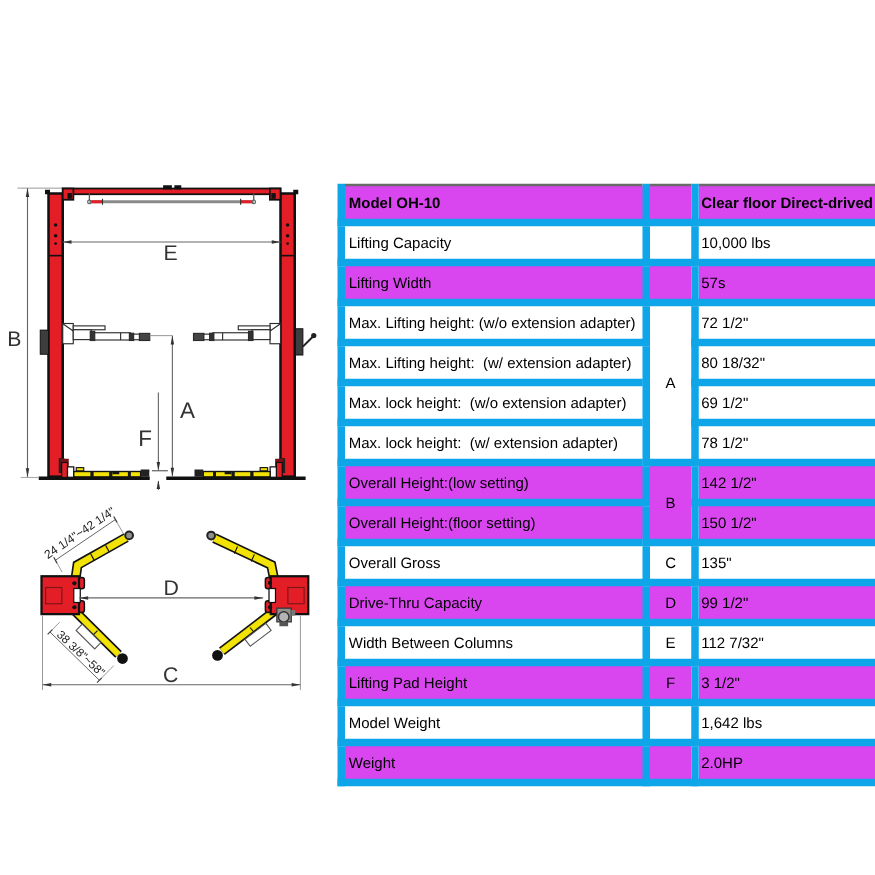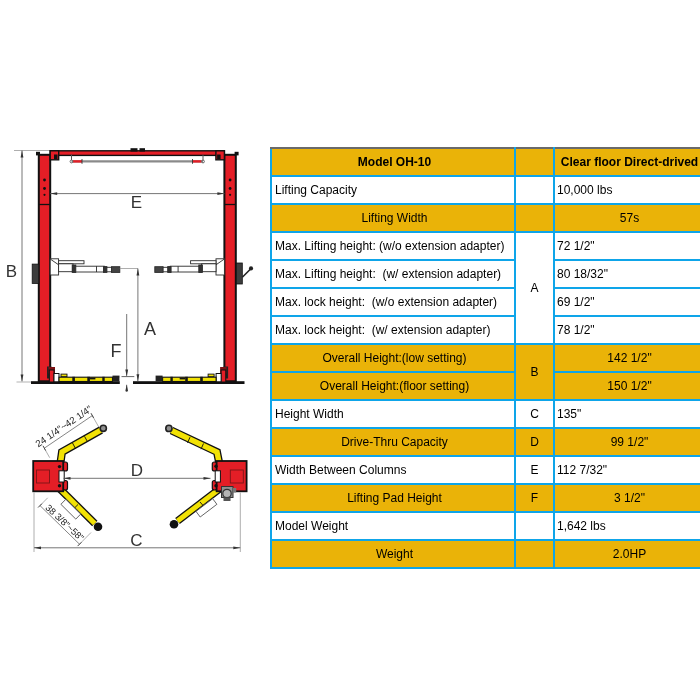--- a/index.html
+++ b/index.html
@@ -1,22 +1,22 @@
 <!DOCTYPE html>
 <html><head>
 <meta charset="utf-8">
 <style>
   html,body{margin:0;padding:0;background:#fff;width:700px;height:700px;overflow:hidden;}
   #page{position:relative;width:700px;height:700px;font-family:"Liberation Sans",sans-serif;}
   table.spec{position:absolute;left:270px;top:147px;width:432px;border-collapse:collapse;
     font-family:"Liberation Sans",sans-serif;font-size:12px;color:#000;table-layout:fixed;}
-  table.spec td{border:2px solid #0ea5e9;height:26px;padding:0 0 0 3px;vertical-align:middle;
+  table.spec td{border:6px solid #0ea5e9;height:26px;padding:0 0 0 3px;vertical-align:middle;
     white-space:nowrap;overflow:hidden;}
   table.spec td.ltr{text-align:center;padding:0;}
-  table.spec tr.p td{background:#eab308;text-align:center;}
+  table.spec tr.p td{background:#d946ef;}
   table.spec tr.first td{border-top:2px solid #6a6a6a;}
   svg{position:absolute;left:0;top:0;}
   table.spec td.val{padding-left:2px;}
 </style>
 </head>
 <body>
 <div id="page">
 <svg width="700" height="700" viewBox="0 0 700 700">
   <g stroke-linecap="butt" fill="none">
 
@@ -261,21 +261,21 @@
   <tr class="p">
           <td>Overall Height:(low setting)</td>
           <td class="ltr" rowspan="2">B</td>
           <td class="val">142 1/2"</td>
         </tr>
   <tr class="p">
           <td>Overall Height:(floor setting)</td>
           <td class="val">150 1/2"</td>
         </tr>
   <tr>
-          <td>Height Width</td>
+          <td>Overall Gross</td>
           <td class="ltr">C</td>
           <td class="val">135"</td>
         </tr>
   <tr class="p">
           <td>Drive-Thru Capacity</td>
           <td class="ltr">D</td>
           <td class="val">99 1/2"</td>
         </tr>
   <tr>
           <td>Width Between Columns</td>

